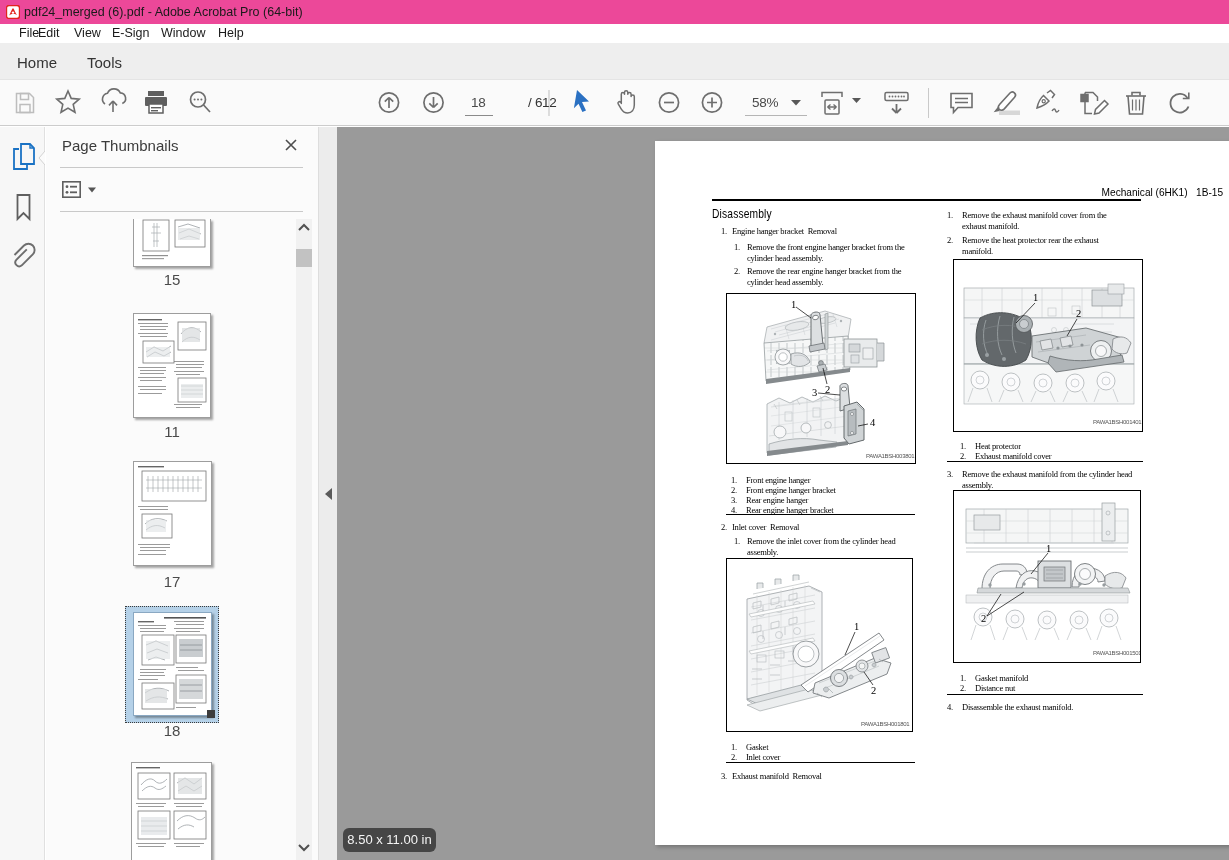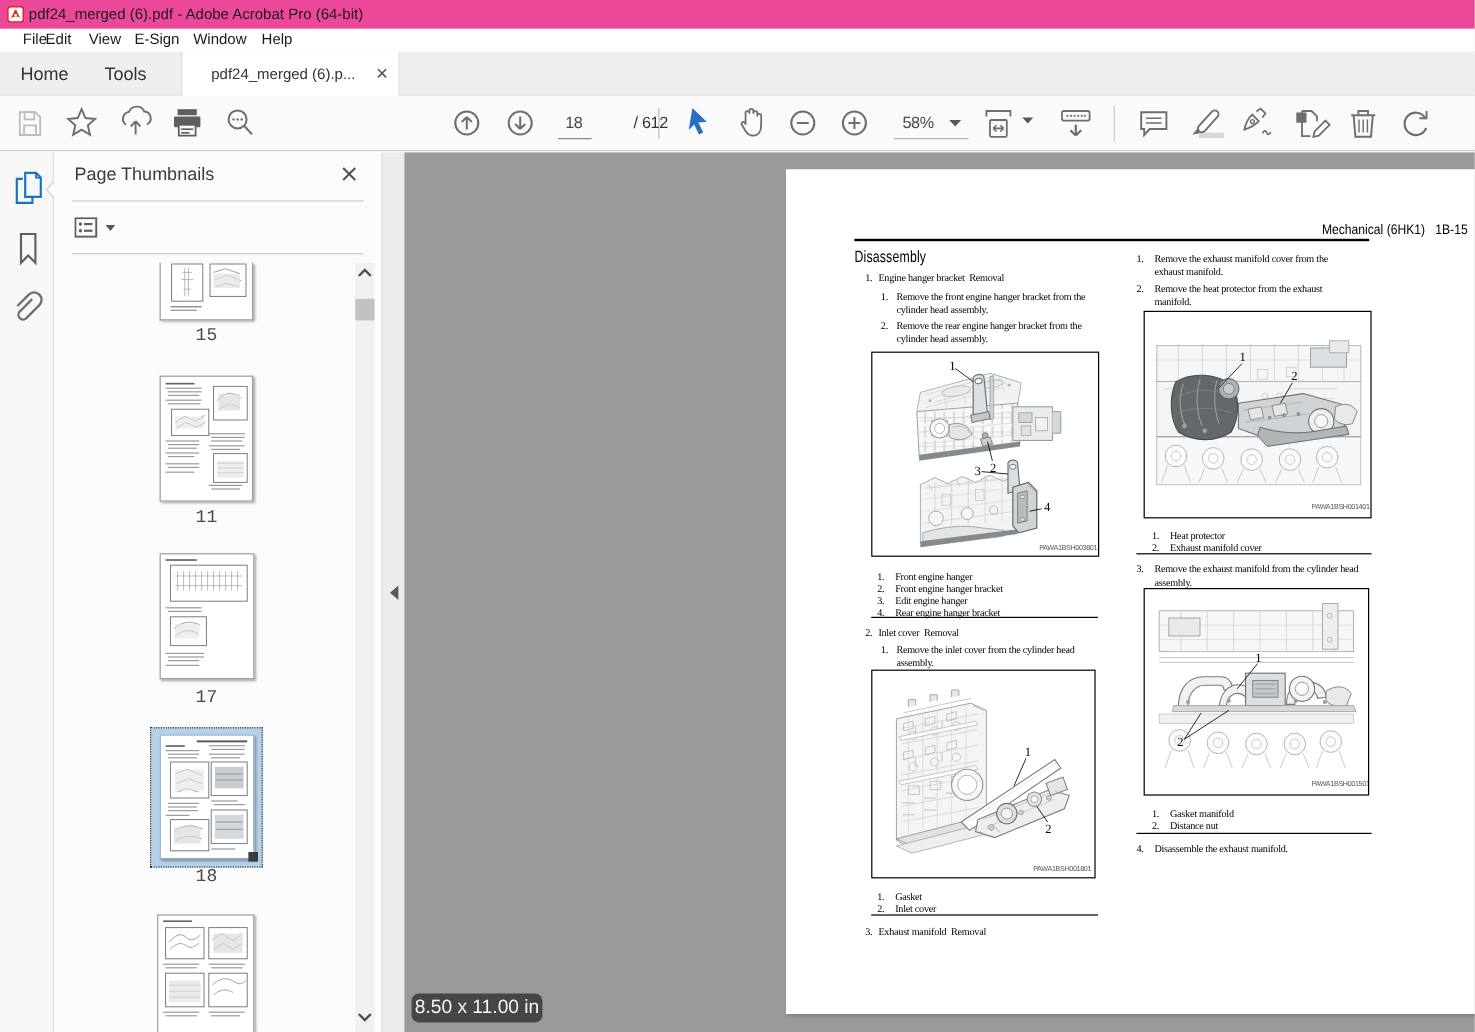--- a/index.html
+++ b/index.html
@@ -28,29 +28,29 @@
   #leftstrip { left:0; top:127px; width:45px; height:733px; background:#f7f7f7; border-right:1px solid #e0e0e0; }
   #panel { left:46px; top:127px; width:272px; height:733px; background:#fbfbfb; }
   #panel-title { position:absolute; left:16px; top:10px; font-size:15px; color:#3b3b3b; }
   #panel-close { position:absolute; left:239px; top:12px; width:12px; height:12px; }
   .psep { position:absolute; left:14px; width:243px; height:1px; background:#c9c9c9; }
   #collapsestrip { left:318px; top:127px; width:19px; height:733px; background:#ececec; border-left:1px solid #dddddd; }
   #docarea { left:337px; top:127px; width:892px; height:733px; background:#9a9a9a; }
 
   
   .thumb { position:absolute; background:#fff; border:1px solid #9d9d9d; box-shadow:1.5px 1.5px 2px rgba(0,0,0,0.35); }
-  .tlabel { position:absolute; width:80px; text-align:center; font-size:15px; color:#4a4a4a;font-family:Liberation Mono, monospace; }
+  .tlabel { position:absolute; width:80px; text-align:center; font-size:15px; color:#4a4a4a; }
 
   
   #page { position:absolute; left:318px; top:14px; width:625px; height:704px; background:#ffffff; box-shadow:2px 2px 4px rgba(0,0,0,0.25); }
   .ps { position:absolute; font-family:"Liberation Serif", serif; font-size:8.5px; color:#000; letter-spacing:-0.22px; white-space:nowrap; }
   .rule { position:absolute; height:1px; background:#000; }
   .figbox { position:absolute; border:1.2px solid #000; background:#fff; }
 
-  #tooltip { position:absolute; left:6px; top:701px; width:109px; height:24px; background:#464646; border-radius:6px; color:#f5f5f5; font-size:16px; text-align:center; line-height:24px; }
+  #tooltip { position:absolute; left:6px; top:701px; width:93px; height:24px; background:#464646; border-radius:6px; color:#f5f5f5; font-size:13px; text-align:center; line-height:24px; }
 </style>
 </head>
 <body>
 
 <div id="titlebar" class="abs">
   <svg class="abs" style="left:6px;top:5px" width="14" height="14" viewBox="0 0 14 14">
     <rect x="0.5" y="0.5" width="13" height="13" rx="2.5" fill="#fff" stroke="#e2241d" stroke-width="1.4"></rect>
     <path d="M3.2 10.5 C4.6 7.2 5.8 4.6 6.4 3.4 L7.6 3.4 C8.4 5.4 9.6 8 11 10 C9.6 9.2 8.2 8.8 7 8.8 C5.8 8.8 4.4 9.6 3.2 10.5 Z" fill="#e2241d"></path>
     <circle cx="7" cy="7.6" r="1.2" fill="#fff"></circle>
   </svg>
@@ -62,24 +62,20 @@
   <span style="left:38px">Edit</span>
   <span style="left:74px">View</span>
   <span style="left:112px">E-Sign</span>
   <span style="left:161px">Window</span>
   <span style="left:218px">Help</span>
 </div>
 
 <div id="tabbar" class="abs">
   <span class="tabtxt" style="left:17px">Home</span>
   <span class="tabtxt" style="left:87px">Tools</span>
-  <div id="doctab">
-    <span class="lbl">pdf24_merged (6).p...</span>
-    <span class="x">✕</span>
-  </div>
 </div>
 
 <div id="toolbar" class="abs">
   <svg viewBox="0 0 1229 46" fill="none">
 
     <g stroke="#bdbdbd" stroke-width="1.5">
       <path d="M16.5 13.5 h13 l4 4 v15 h-17 z"></path>
       <rect x="20.5" y="13.5" width="8" height="6"></rect>
       <rect x="20" y="24.5" width="10" height="8"></rect>
     </g>
@@ -501,21 +497,21 @@
         <path d="M141 130 L131 132" stroke="#000" stroke-width="0.7" fill="none"></path>
         <text x="139" y="164" font-size="6" font-family="Liberation Sans, sans-serif" fill="#555" letter-spacing="-0.3">PAWA1BSH003801</text>
       </svg>
     </div>
 
     <span class="ps" style="left:76px;top:334px">1.</span>
       <span class="ps" style="left:91px;top:334px">Front engine hanger</span>
     <span class="ps" style="left:76px;top:344px">2.</span>
       <span class="ps" style="left:91px;top:344px">Front engine hanger bracket</span>
     <span class="ps" style="left:76px;top:354px">3.</span>
-      <span class="ps" style="left:91px;top:354px">Edit engine hanger</span>
+      <span class="ps" style="left:91px;top:354px">Rear engine hanger</span>
     <span class="ps" style="left:76px;top:364px">4.</span>
       <span class="ps" style="left:91px;top:364px">Rear engine hanger bracket</span>
     <div class="rule" style="left:71px;top:373px;width:189px"></div>
 
     <span class="ps" style="left:66px;top:381px">2.</span>
     <span class="ps" style="left:77px;top:381px">Inlet cover&nbsp; Removal</span>
     <span class="ps" style="left:79px;top:395px">1.</span>
     <span class="ps" style="left:92px;top:395px">Remove the inlet cover from the cylinder head</span>
     <span class="ps" style="left:92px;top:406px">assembly.</span>
 
@@ -577,21 +573,21 @@
     <span class="ps" style="left:76px;top:611px">2.</span>
       <span class="ps" style="left:91px;top:611px">Inlet cover</span>
     <div class="rule" style="left:71px;top:621px;width:189px"></div>
     <span class="ps" style="left:66px;top:630px">3.</span>
     <span class="ps" style="left:77px;top:630px">Exhaust manifold&nbsp; Removal</span>
 
     <span class="ps" style="left:292px;top:69px">1.</span>
     <span class="ps" style="left:307px;top:69px">Remove the exhaust manifold cover from the</span>
     <span class="ps" style="left:307px;top:80px">exhaust manifold.</span>
     <span class="ps" style="left:292px;top:94px">2.</span>
-    <span class="ps" style="left:307px;top:94px">Remove the heat protector from the exhaust</span>
+    <span class="ps" style="left:307px;top:94px">Remove the heat protector rear the exhaust</span>
     <span class="ps" style="left:307px;top:105px">manifold.</span>
 
     <div class="figbox" style="left:298px;top:118px;width:190px;height:173px" id="fig3">
       <svg width="188" height="171" viewBox="0 0 188 171">
 
         <rect x="10" y="28" width="170" height="30" fill="#f5f6f6" stroke="#a6abae" stroke-width="0.7"></rect>
         <path d="M28 28 v30 M48 28 v30 M68 28 v30 M88 28 v30 M108 28 v30 M128 28 v30 M148 28 v30 M166 28 v30" stroke="#c6cacd" stroke-width="0.55"></path>
         <path d="M10 40 h170" stroke="#ccd0d2" stroke-width="0.5"></path>
         <rect x="138" y="30" width="30" height="16" fill="#dcdfe1" stroke="#8d9396" stroke-width="0.7"></rect>
         <rect x="154" y="24" width="16" height="10" fill="#e7e9ea" stroke="#979da0" stroke-width="0.6"></rect>

